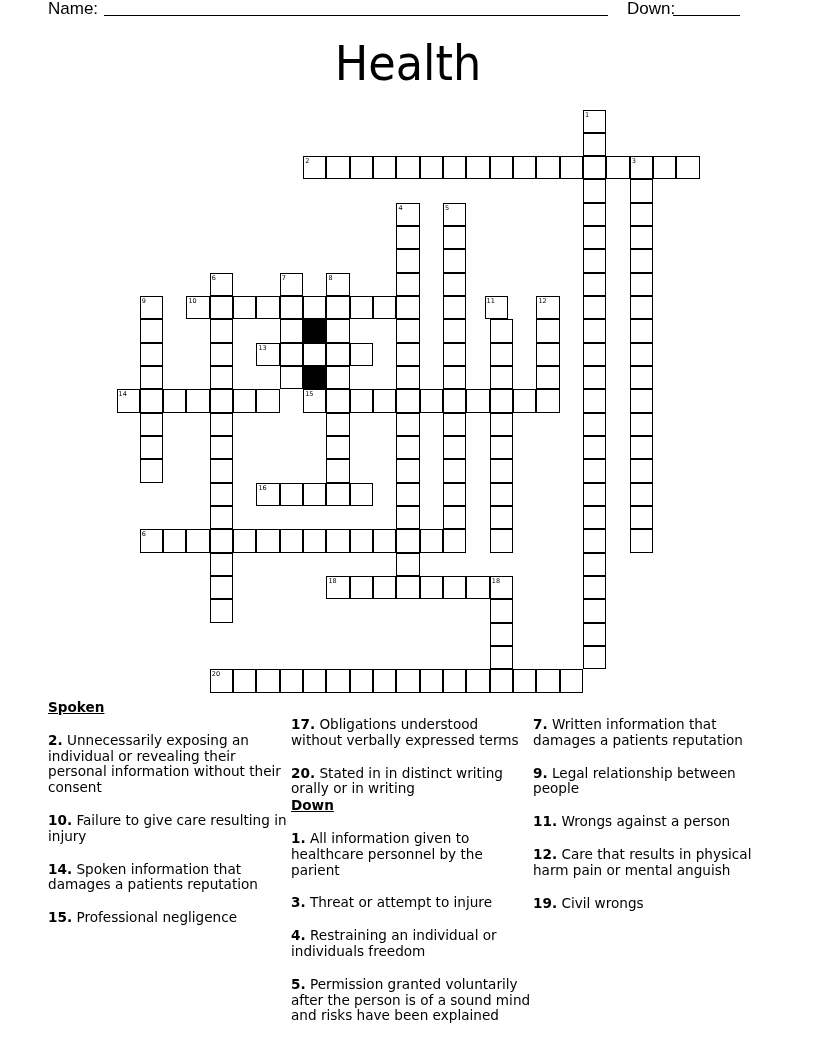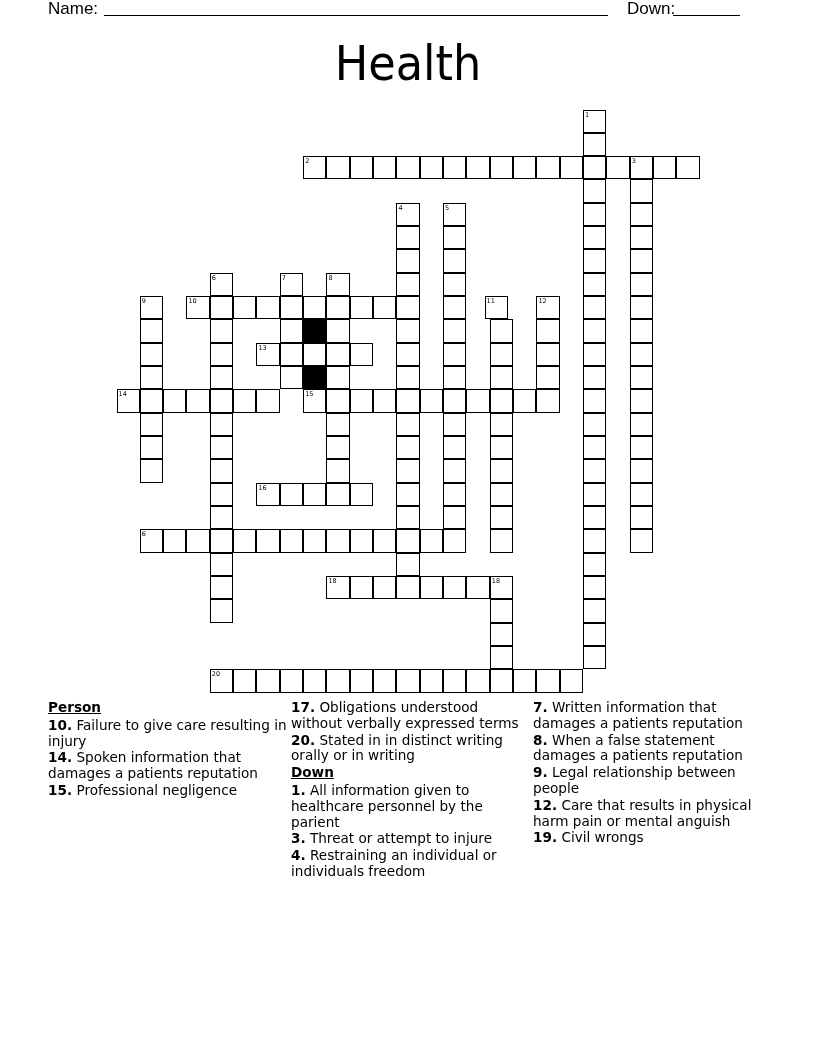--- a/index.html
+++ b/index.html
@@ -11,21 +11,21 @@
     .title { position: absolute; left: 0; width: 816px; top: 33px; text-align: center; font-family: "DejaVu Sans", sans-serif; font-size: 48px; line-height: 60px; letter-spacing: 0px; transform: scaleX(0.93); }
     #grid { position: absolute; left: 117px; top: 110px; width: 606px; height: 590px; }
     .cell { position: absolute; width: 23.33px; height: 23.33px; box-sizing: border-box; border: 1px solid #000; background: #fff; margin-left: -0.5px; margin-top: -0.5px; }
     .cell.black { background: #000; }
     .cell .num { position: absolute; left: 1px; top: 0px; font-size: 6.5px; line-height: 8px; font-family: "DejaVu Sans", sans-serif; }
     .clues { position: absolute; top: 700px; font-family: "DejaVu Sans", sans-serif; font-size: 13.6px; line-height: 15.8px; }
     .col1 { left: 48px; width: 240px; }
     .col2 { left: 291px; width: 240px; }
     .col3 { left: 533px; width: 240px; }
     .clue-heading { font-weight: bold; text-decoration: underline; margin-bottom: 2px; }
-    .clue { margin: 0 0 1px 0; }
+    .clue { margin: 17px 0 1px 0; }
     .clue .n { font-weight: bold; }
   </style>
 </head>
 <body>
 
 <div class="name-label">Name:</div>
 <div class="name-line"></div>
 <div class="date-label">Down:</div>
 <div class="date-line"></div>
 
@@ -273,34 +273,36 @@
     <div class="cell" style="left: 419.94px; top: 233.3px;"></div>
     <div class="cell" style="left: 419.94px; top: 256.63px;"></div>
     <div class="cell" style="left: 373.28px; top: 489.93px;"></div>
     <div class="cell" style="left: 373.28px; top: 513.26px;"></div>
     <div class="cell" style="left: 373.28px; top: 536.59px;"></div>
     <div class="cell black" style="left: 186.64px; top: 209.97px;"></div>
     <div class="cell black" style="left: 186.64px; top: 256.63px;"></div>
   </div>
 
 <div class="clues col1">
-  <div class="clue-heading">Person</div>
+  <div class="clue-heading">Spoken</div>
+  <div class="clue"><span class="n">2.</span> <span>Unnecessarily exposing an individual or revealing their personal information without their consent</span></div>
   <div class="clue"><span class="n">10.</span> <span>Failure to give care resulting in injury</span></div>
   <div class="clue"><span class="n">14.</span> <span>Spoken information that damages a patients reputation</span></div>
   <div class="clue"><span class="n">15.</span> <span>Professional negligence</span></div>
 </div>
 
 <div class="clues col2">
   <div class="clue"><span class="n">17.</span> <span>Obligations understood without verbally expressed terms</span></div>
   <div class="clue"><span class="n">20.</span> <span>Stated in in distinct writing orally or in writing</span></div>
   <div class="clue-heading">Down</div>
   <div class="clue"><span class="n">1.</span> <span>All information given to healthcare personnel by the parient</span></div>
   <div class="clue"><span class="n">3.</span> <span>Threat or attempt to injure</span></div>
   <div class="clue"><span class="n">4.</span> <span>Restraining an individual or individuals freedom</span></div>
+  <div class="clue"><span class="n">5.</span> <span>Permission granted voluntarily after the person is of a sound mind and risks have been explained</span></div>
 </div>
 
 <div class="clues col3">
   <div class="clue"><span class="n">7.</span> <span>Written information that damages a patients reputation</span></div>
-  <div class="clue"><span class="n">8.</span> <span>When a false statement damages a patients reputation</span></div>
   <div class="clue"><span class="n">9.</span> <span>Legal relationship between people</span></div>
+  <div class="clue"><span class="n">11.</span> <span>Wrongs against a person</span></div>
   <div class="clue"><span class="n">12.</span> <span>Care that results in physical harm pain or mental anguish</span></div>
   <div class="clue"><span class="n">19.</span> <span>Civil wrongs</span></div>
 </div>
 
 </body></html>

